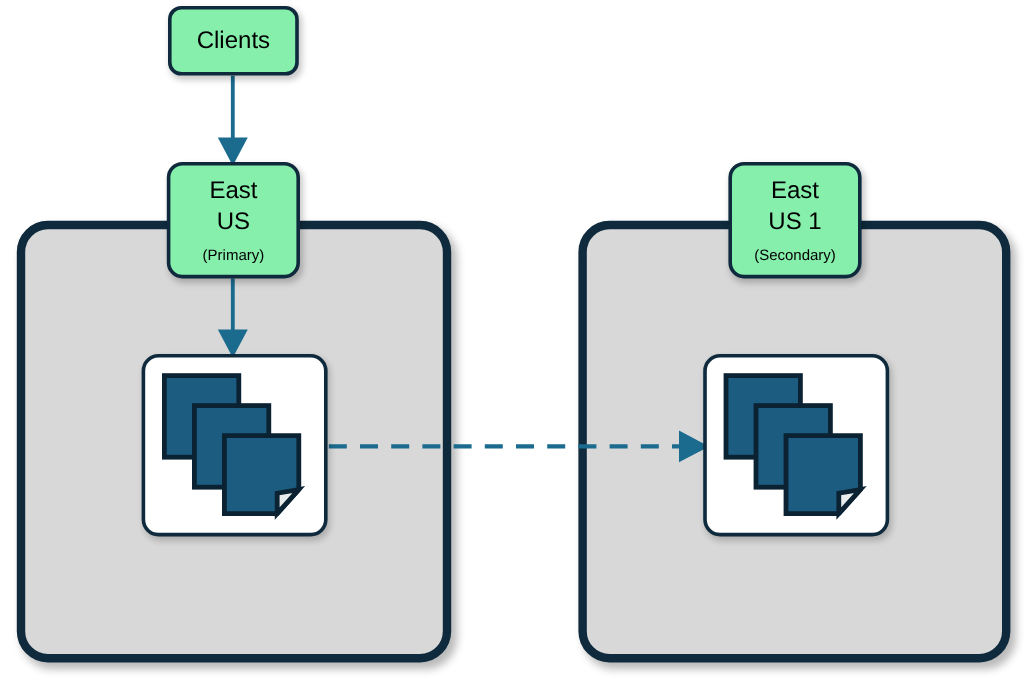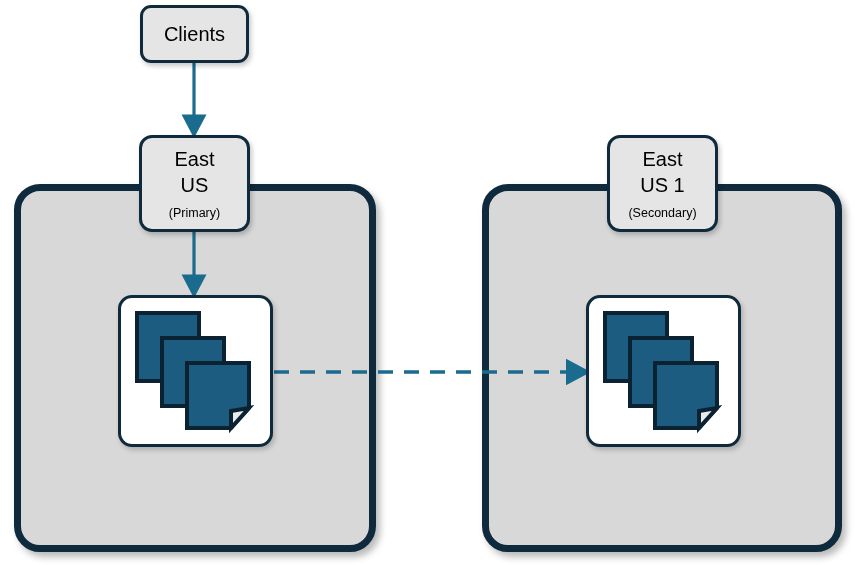--- a/index.html
+++ b/index.html
@@ -41,21 +41,21 @@
   #region-secondary {
     left: 482px;
     top: 184px;
     width: 360px;
     height: 368px;
   }
 
   
   .node-box {
     position: absolute;
-    background: #e5e5e5;
+    background: #86efac;
     border: 3px solid #0e2a3c;
     border-radius: 12px;
     box-sizing: border-box;
     display: flex;
     flex-direction: column;
     align-items: center;
     justify-content: center;
     color: #000000;
     box-shadow: 2px 3px 5px rgba(0,0,0,0.22);
   }

